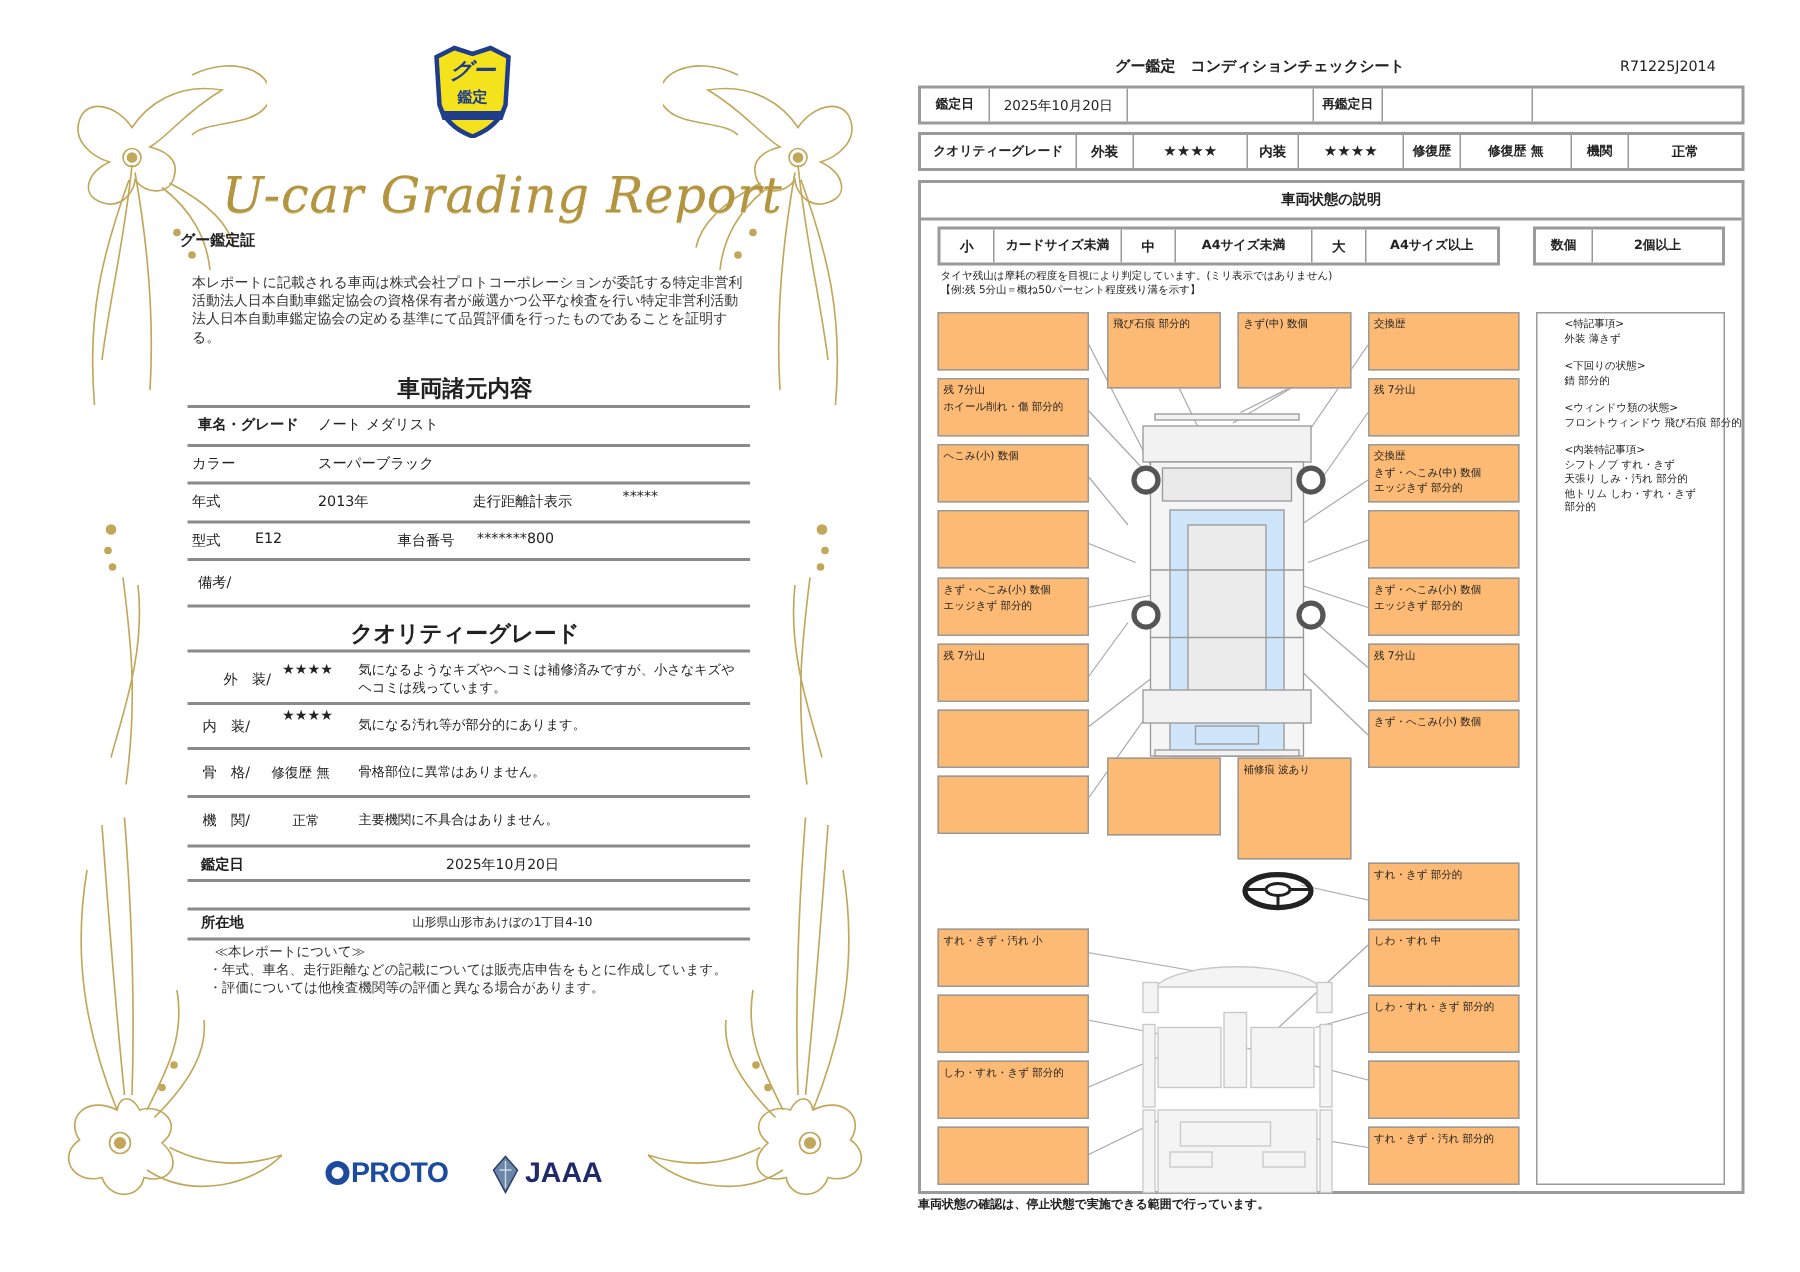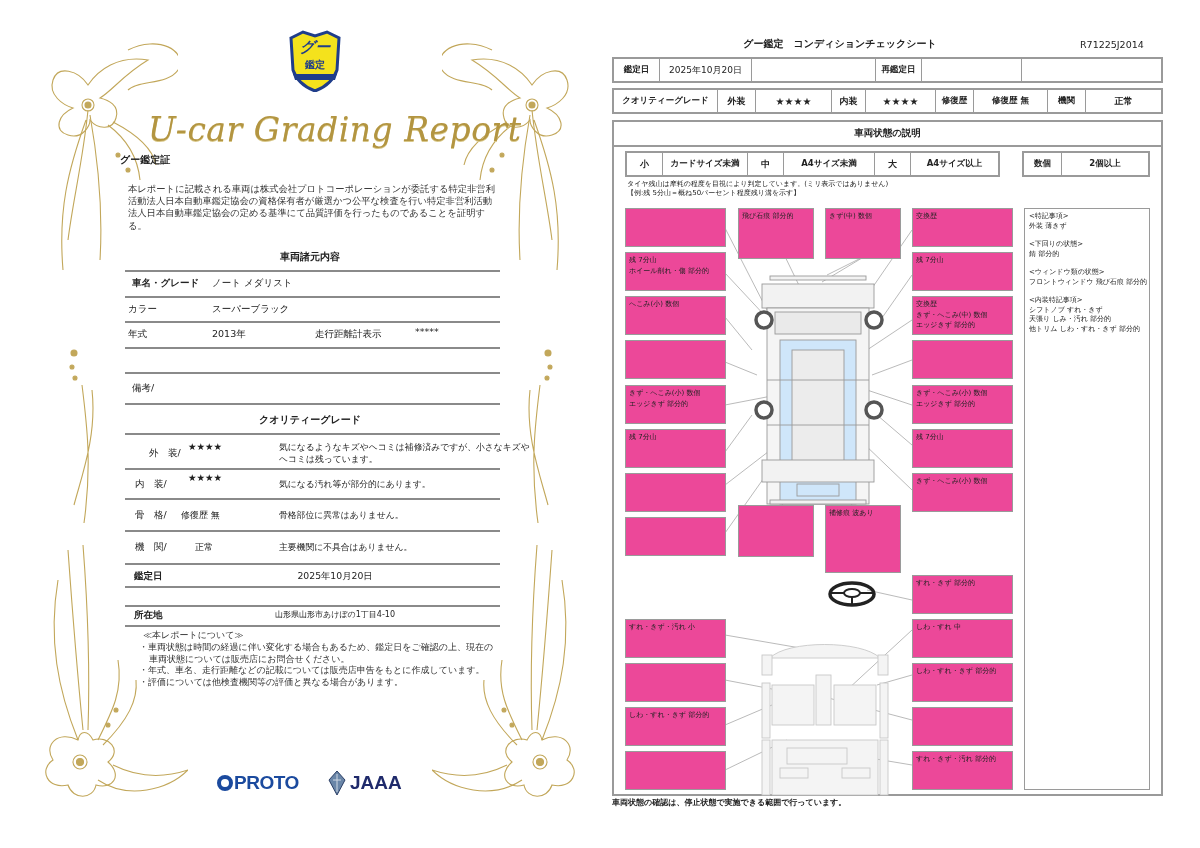--- a/index.html
+++ b/index.html
@@ -11,28 +11,28 @@
   #left-page { position: absolute; left: 0; top: 0; width: 600px; height: 848px; }
   .ornament { position: absolute; }
   .ornament svg { display: block; }
   .emblem { left: 287px; top: 30px; width: 56px; height: 62px; }
   .script-title { left: 148px; top: 98px; width: 320px; text-align: center;
     font-family: "DejaVu Serif", serif; font-style: italic; font-size: 33px; color: #b39541;
     letter-spacing: 0.5px; text-shadow: 0 1px 0 #d9c88a; white-space: nowrap; margin-top: 12px; }
   .cert-heading { left: 120px; top: 153px; width: 380px; text-align: left; font-size: 10px; font-weight: bold; }
   .cert-intro { left: 128px; top: 183px; width: 372px; font-family: "DejaVu Serif", serif; font-size: 9.3px; line-height: 12.2px; color: #333; }
 
-  .sec-title { position: absolute; left: 120px; width: 380px; text-align: center; font-size: 10px; font-weight: bold; }
+  .sec-title { position: absolute; left: 120px; width: 380px; text-align: center; font-size: 15px; font-weight: bold; }
   .hr { position: absolute; left: 125px; width: 375px; height: 2px; background: #8a8a8a; }
   .spec-row { position: absolute; left: 130px; width: 370px; height: 20px; font-size: 9.5px; }
   .spec-row span { position: absolute; top: 4px; white-space: nowrap; }
 
   .grade-row { position: absolute; left: 133px; width: 367px; font-size: 9.5px; }
   .grade-row span { position: absolute; white-space: nowrap; }
-  .grade-row .desc { white-space: normal; width: 258px; font-size: 8.8px; line-height: 12px; margin-left: 40px; }
+  .grade-row .desc { white-space: normal; width: 258px; font-size: 8.8px; line-height: 12px; }
 
   .info-row { position: absolute; left: 130px; width: 370px; height: 18px; font-size: 9.5px; }
   .info-row .lbl { position: absolute; left: 4px; top: 3px; font-weight: bold; }
   .info-row .val { position: absolute; left: 80px; right: 0; top: 3px; text-align: center; font-size: 9px; }
 
   .about { left: 135px; top: 630px; width: 360px; font-family: "DejaVu Serif", serif; font-size: 9px; line-height: 11.8px; color: #333; }
   .about .bullet { padding-left: 14px; text-indent: -10px; }
 
   .logo-proto { left: 217px; top: 772px; font-size: 19px; font-weight: bold; color: #1b4a9e; letter-spacing: -0.5px; font-family: "Liberation Sans", sans-serif; }
   .logo-jaaa { left: 328px; top: 770px; display: flex; align-items: center; gap: 4px; justify-content: center; }
@@ -44,23 +44,23 @@
   .tbl { position: absolute; display: flex; border: 2px solid #9a9a9a; background: #fff; }
   .tbl .c { border-right: 1.5px solid #9a9a9a; display: flex; align-items: center; justify-content: center; font-size: 9px; white-space: nowrap; }
   .tbl .c:last-child { border-right: none; }
   .tbl .c.b { font-weight: bold; }
 
   .section { position: absolute; left: 612px; top: 120px; width: 551px; height: 676px; border: 2px solid #9a9a9a; }
   .section-head { position: absolute; left: 0; top: 0; width: 100%; height: 25px; border-bottom: 2px solid #9a9a9a;
                   display: flex; align-items: center; justify-content: center; font-size: 9.5px; font-weight: bold; }
   .tire-note { position: absolute; left: 627px; top: 180px; font-size: 7px; line-height: 9px; color: #222; }
 
-  .dbox { position: absolute; border: 1px solid #9a9a9a; background: #ec4899; font-size: 7px; line-height: 11px; padding: 2px 3px; color: #222; }
+  .dbox { position: absolute; border: 1px solid #9a9a9a; background: #fdba74; font-size: 7px; line-height: 11px; padding: 2px 3px; color: #222; }
   .dbox div { white-space: nowrap; }
-  .notes { position: absolute; left: 1024px; top: 208px; width: 126px; height: 582px; border: 1.5px solid #9a9a9a; padding: 3px 4px; font-size: 7px; line-height: 9.5px; }
+  .notes { position: absolute; left: 1024px; top: 208px; width: 126px; height: 582px; border: 1.5px solid #9a9a9a; padding: 3px 18px; font-size: 7px; line-height: 9.5px; }
   .notes .gap { height: 9px; }
   .footer-note { left: 612px; top: 797px; font-size: 8px; font-weight: bold; color: #222; }
 
   .diagram { position: absolute; left: 612px; top: 200px; }
 </style>
 </head>
 <body>
 
 <div id="left-page">
 
@@ -154,20 +154,26 @@
     <span style="left:82px;">スーパーブラック</span>
   </div>
   <div class="hr" style="top:321px;"></div>
   <div class="spec-row" style="top:324px;">
     <span style="left:-2px;">年式</span>
     <span style="left:82px;">2013年</span>
     <span style="left:185px;">走行距離計表示</span>
     <span style="left:285px;top:2px;">*****</span>
   </div>
   <div class="hr" style="top:347px;"></div>
+  <div class="spec-row" style="top:350px;">
+    <span style="left:-2px;">型式</span>
+    <span style="left:40px;">E12</span>
+    <span style="left:135px;">車台番号</span>
+    <span style="left:188px;">*******800</span>
+  </div>
   <div class="hr" style="top:372px;"></div>
   <div class="spec-row" style="top:378px;">
     <span style="left:2px;">備考/</span>
   </div>
   <div class="hr" style="top:403px;"></div>
 
   <div class="sec-title" style="top:413px;">クオリティーグレード</div>
   <div class="hr" style="top:433px;"></div>
   <div class="grade-row" style="top:438px;height:30px;">
     <span style="left:16px;top:9px;">外　装/</span>
@@ -201,21 +207,20 @@
   <div class="hr" style="top:586px;height:1.5px;"></div>
   <div class="hr" style="top:605px;height:1.5px;"></div>
   <div class="info-row" style="top:606px;">
     <span class="lbl">所在地</span>
     <span class="val" style="left:40px;font-size:8px;">山形県山形市あけぼの1丁目4-10</span>
   </div>
   <div class="hr" style="top:625px;"></div>
 
   <div class="abs about">
     <div style="margin-left:8px;">≪本レポートについて≫</div>
-    <div class="bullet">・車両状態は時間の経過に伴い変化する場合もあるため、鑑定日をご確認の上、現在の車両状態については販売店にお問合せください。</div>
     <div class="bullet">・年式、車名、走行距離などの記載については販売店申告をもとに作成しています。</div>
     <div class="bullet">・評価については他検査機関等の評価と異なる場合があります。</div>
   </div>
 
   <div class="abs logo-proto">
     <span style="display:inline-block;width:16px;height:16px;border-radius:50%;border:4px solid #1b4a9e;vertical-align:-2px;margin-right:1px;"></span><span>PROTO</span>
   </div>
   <div class="abs logo-jaaa">
     <svg width="18" height="26" viewBox="0 0 18 26">
       <path d="M9 1 L17 10 L9 25 L1 10 Z" fill="#6a86a8" stroke="#2b3f66" stroke-width="1"></path>

